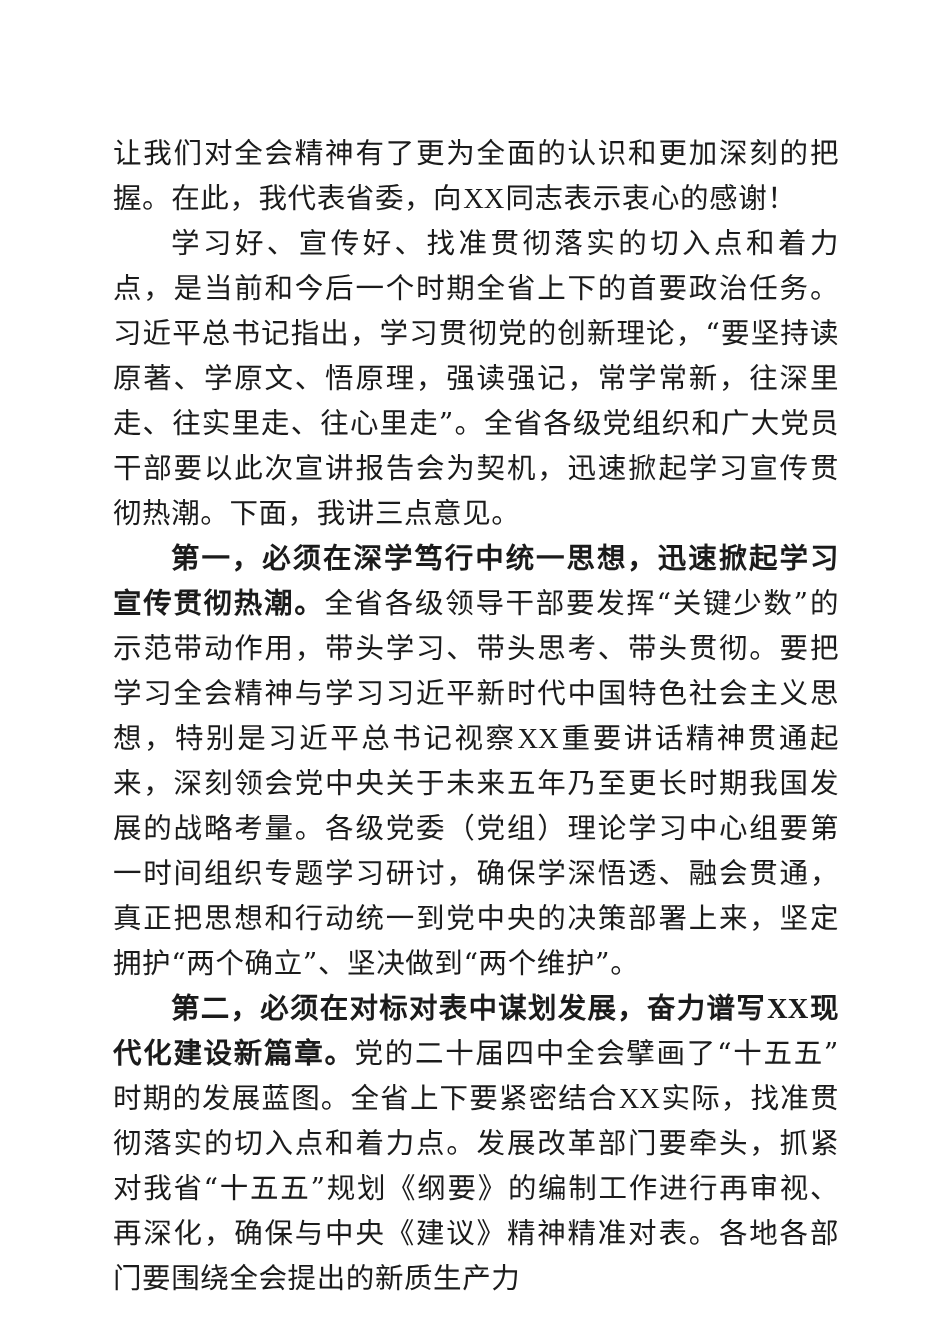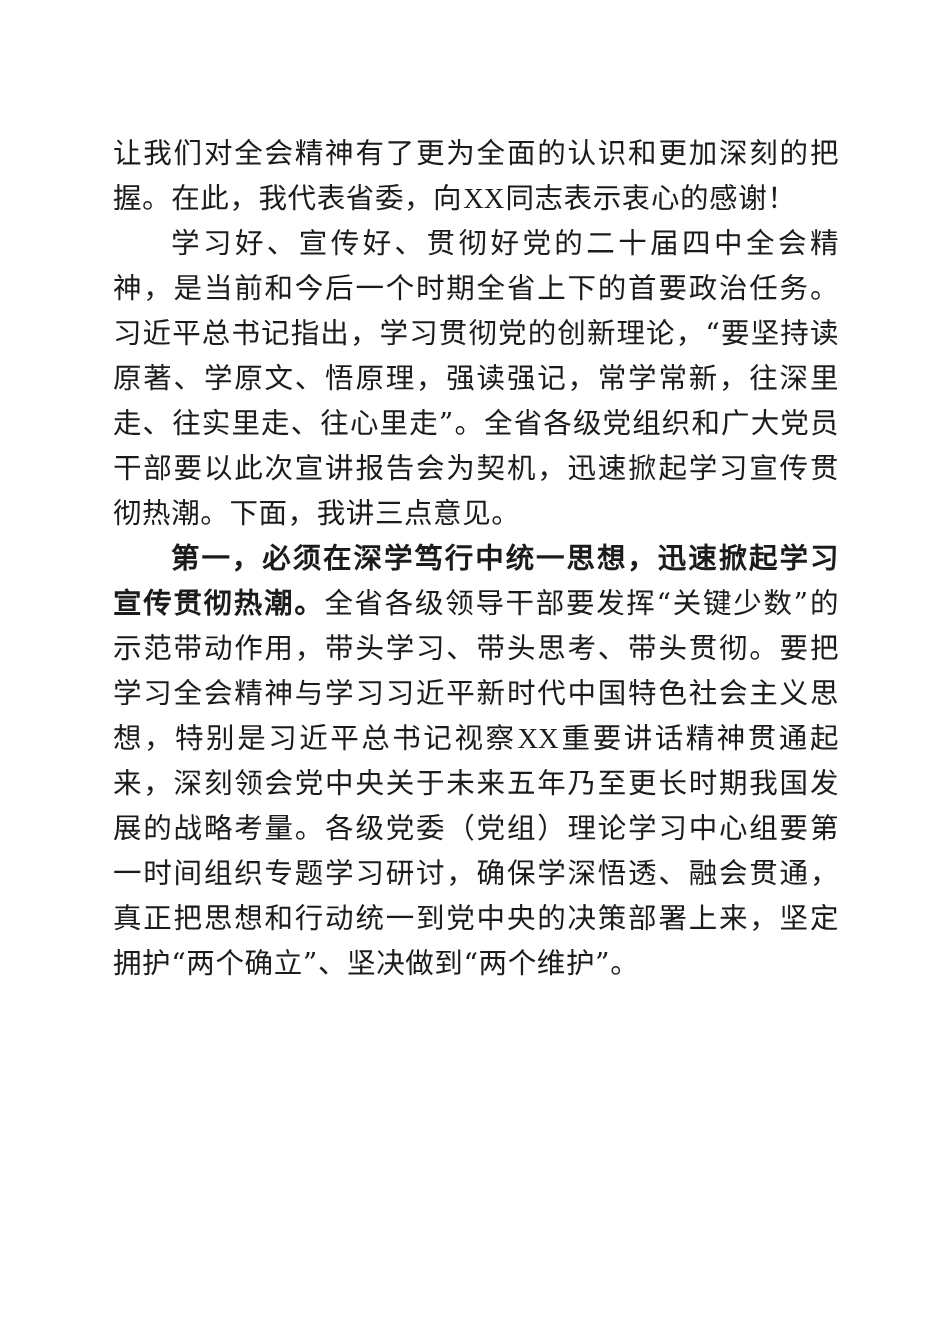--- a/index.html
+++ b/index.html
@@ -58,19 +58,20 @@
   }
 </style>
 </head>
 <body>
 
 <div class="page" style="background: rgb(255, 255, 255);">
   <div class="text-column">
 
     <p class="para" style="color: rgb(27, 27, 27);"><span>让我们对全会精神有了更为全面的认识和更加深刻的把握。在此，我代表省委，向<span class="latin">XX</span>同志表示衷心的感谢！</span></p>
 
-    <p class="para indent" style="color: rgb(27, 27, 27);"><span>学习好、宣传好、贯彻好党的二十届四中全会精神，是当前和今后一个时期全省上下的首要政治任务。习近平总书记指出，学习贯彻党的创新理论，“要坚持读原著、学原文、悟原理，强读强记，常学常新，往深里走、往实里走、往心里走”。全省各级党组织和广大党员干部要以此次宣讲报告会为契机，迅速掀起学习宣传贯彻热潮。下面，我讲三点意见。</span></p>
+    <p class="para indent" style="color: rgb(27, 27, 27);"><span>学习好、宣传好、找准贯彻落实的切入点和着力点，是当前和今后一个时期全省上下的首要政治任务。习近平总书记指出，学习贯彻党的创新理论，“要坚持读原著、学原文、悟原理，强读强记，常学常新，往深里走、往实里走、往心里走”。全省各级党组织和广大党员干部要以此次宣讲报告会为契机，迅速掀起学习宣传贯彻热潮。下面，我讲三点意见。</span></p>
 
     <p class="para indent" style="color: rgb(27, 27, 27);"><span class="lead">第一，必须在深学笃行中统一思想，迅速掀起学习宣传贯彻热潮。</span><span>全省各级领导干部要发挥“关键少数”的示范带动作用，带头学习、带头思考、带头贯彻。要把学习全会精神与学习习近平新时代中国特色社会主义思想，特别是习近平总书记视察<span class="latin">XX</span>重要讲话精神贯通起来，深刻领会党中央关于未来五年乃至更长时期我国发展的战略考量。各级党委（党组）理论学习中心组要第一时间组织专题学习研讨，确保学深悟透、融会贯通，真正把思想和行动统一到党中央的决策部署上来，坚定拥护“两个确立”、坚决做到“两个维护”。</span></p>
 
+    <p class="para indent" style="color: rgb(27, 27, 27);"><span class="lead">第二，必须在对标对表中谋划发展，奋力谱写<span class="latin">XX</span>现代化建设新篇章。</span><span>党的二十届四中全会擘画了“十五五”时期的发展蓝图。全省上下要紧密结合<span class="latin">XX</span>实际，找准贯彻落实的切入点和着力点。发展改革部门要牵头，抓紧对我省“十五五”规划《纲要》的编制工作进行再审视、再深化，确保与中央《建议》精神精准对表。各地各部门要围绕全会提出的新质生产力</span></p>
 
   </div>
 </div>
 
 </body></html>

